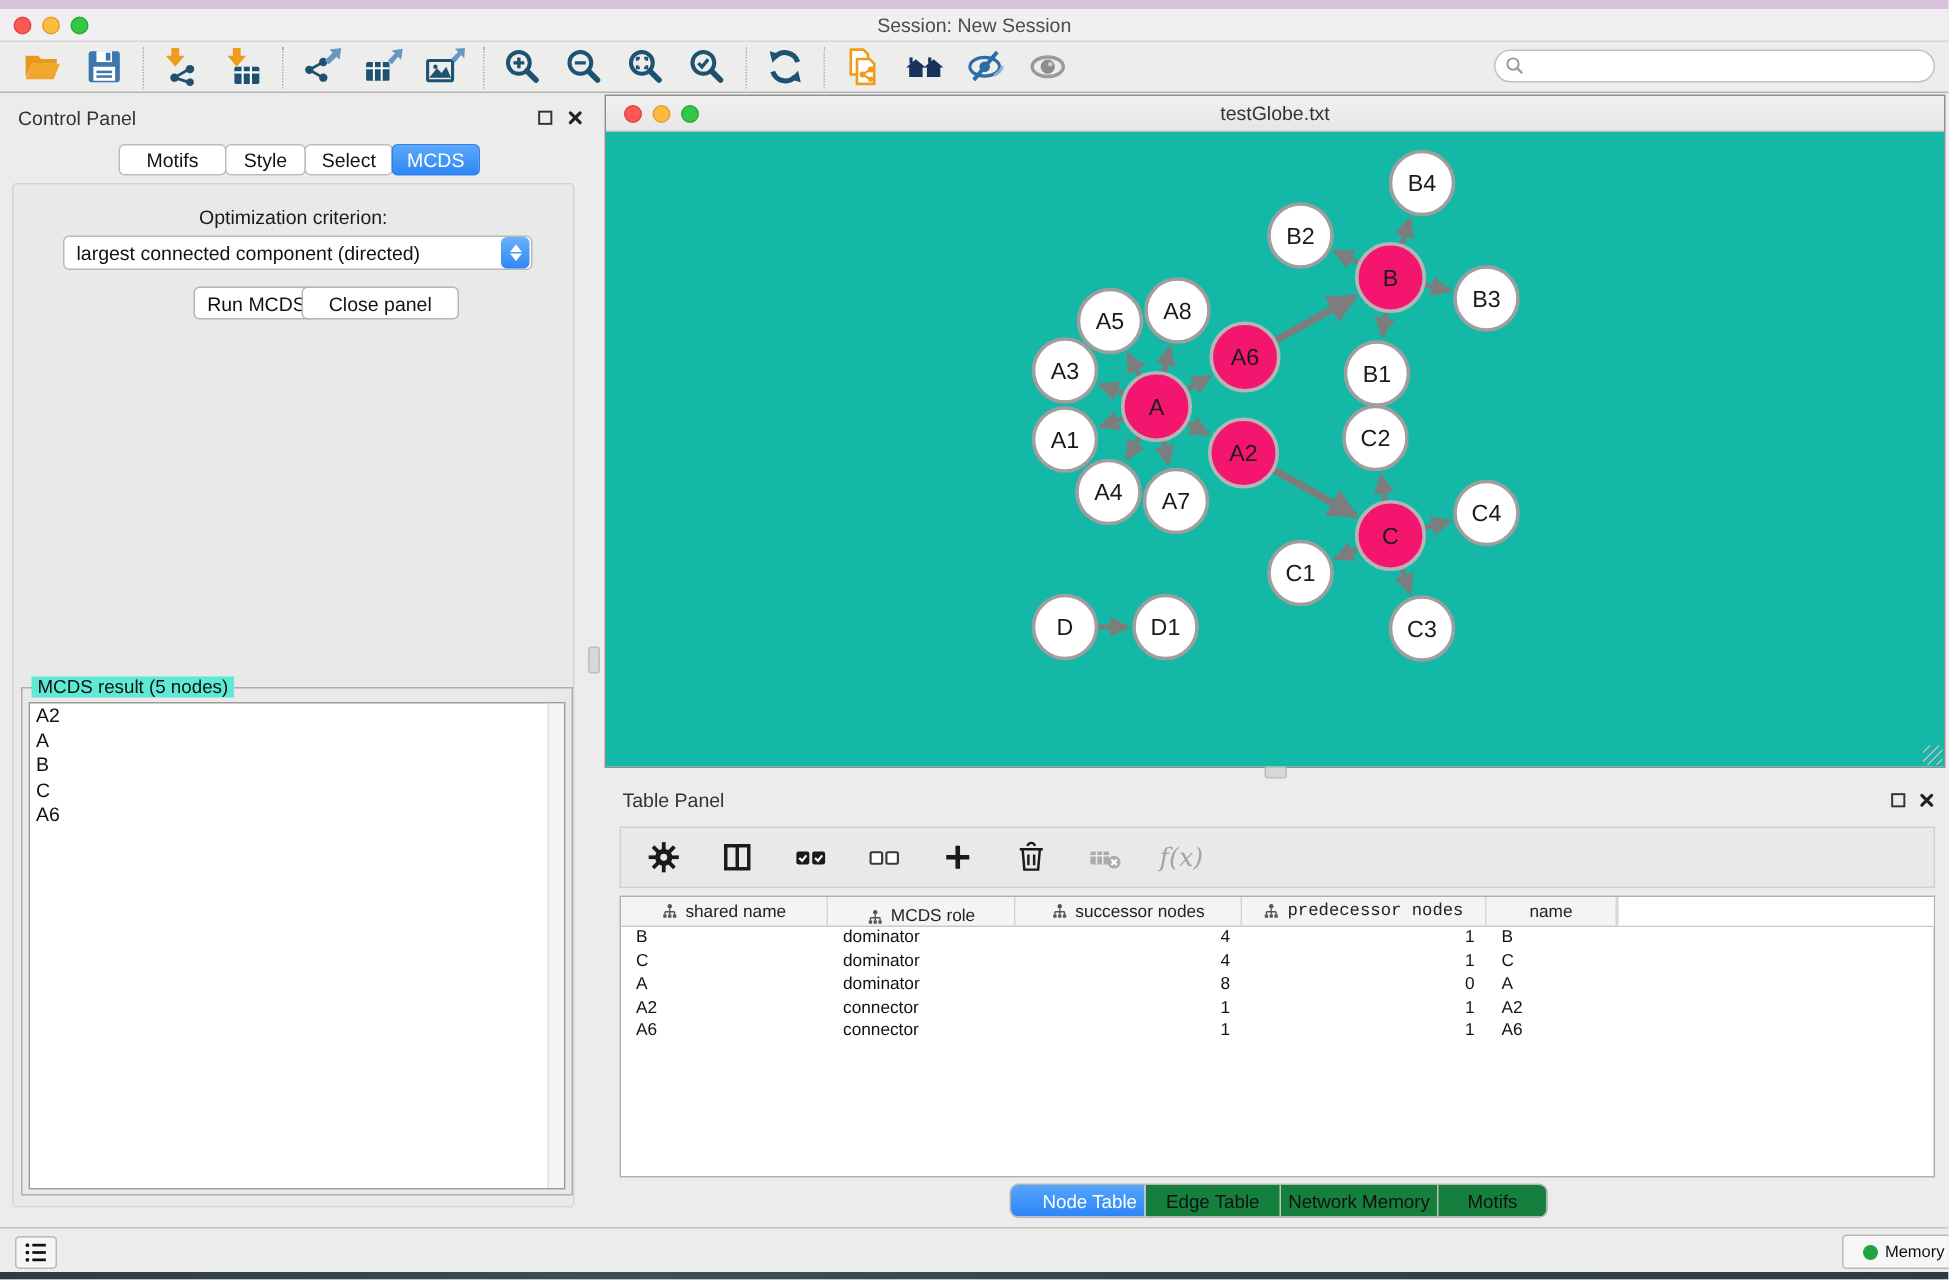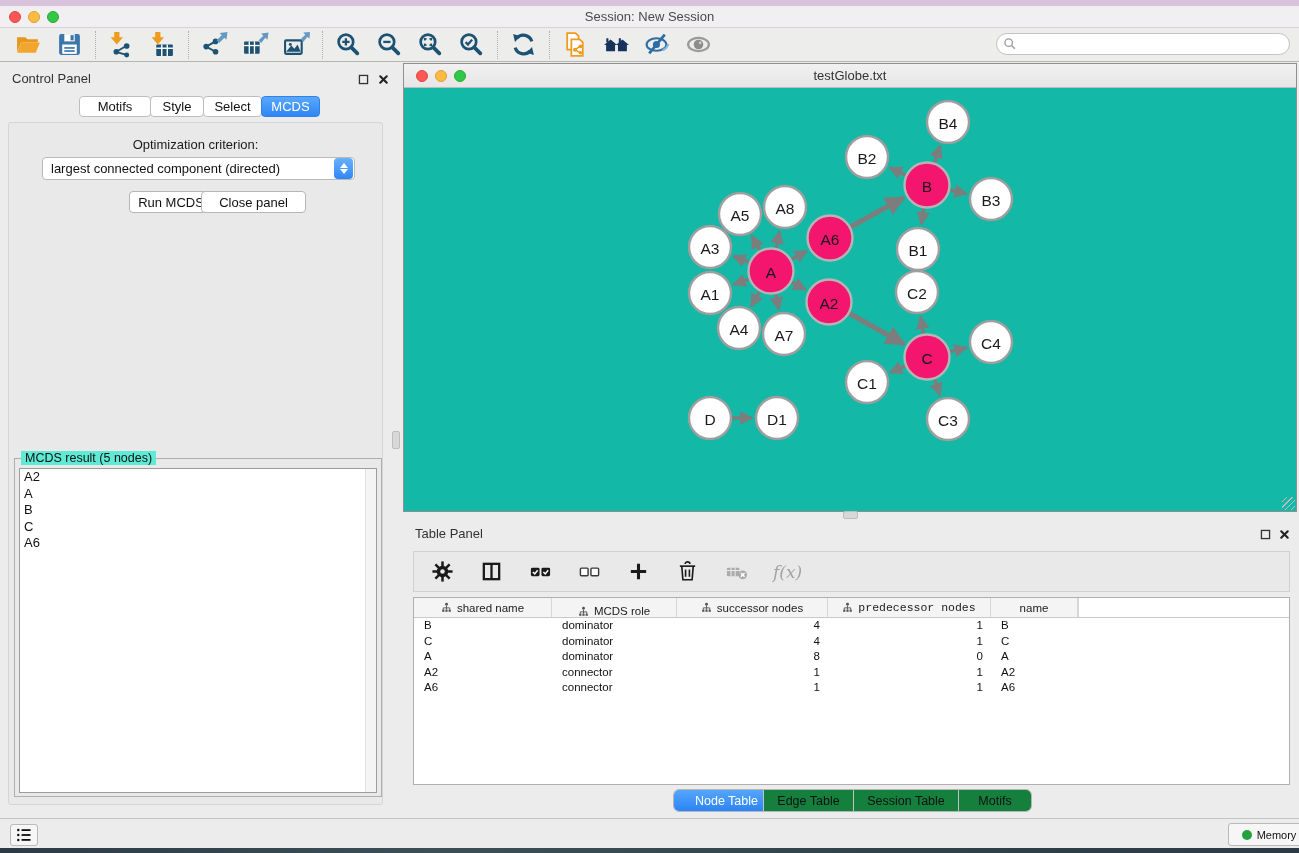--- a/index.html
+++ b/index.html
@@ -608,21 +608,21 @@
         <div class="td left" style="width: 125px;">connector</div>
         <div class="td right" style="width: 151px;">1</div>
         <div class="td right" style="width: 163px;">1</div>
         <div class="td left" style="width: 87px;">A6</div>
       </div>
     </div>
 </div>
 <div class="abs tp-tabs" id="tp-tabs">
     <div class="tp-tab active" style="width: 90px; padding-left: 16px;">Node Table</div>
     <div class="tp-tab" style="width: 90px;">Edge Table</div>
-    <div class="tp-tab" style="width: 105px;">Session Table</div>
+    <div class="tp-tab" style="width: 105px;">Network Memory</div>
     <div class="tp-tab" style="width: 72px;">Motifs</div>
   </div>
 
 <div class="abs statusbar">
   <div class="status-btn" style="left:10px; top:5px; width:28px; height:22px;">
     <svg viewBox="0 0 22 22" width="18" height="18">
       <g fill="#111">
           <circle cx="4" cy="5" r="1.5"></circle>
           <rect x="8" y="3.9" width="11" height="2.2"></rect>
           <circle cx="4" cy="11" r="1.5"></circle>

